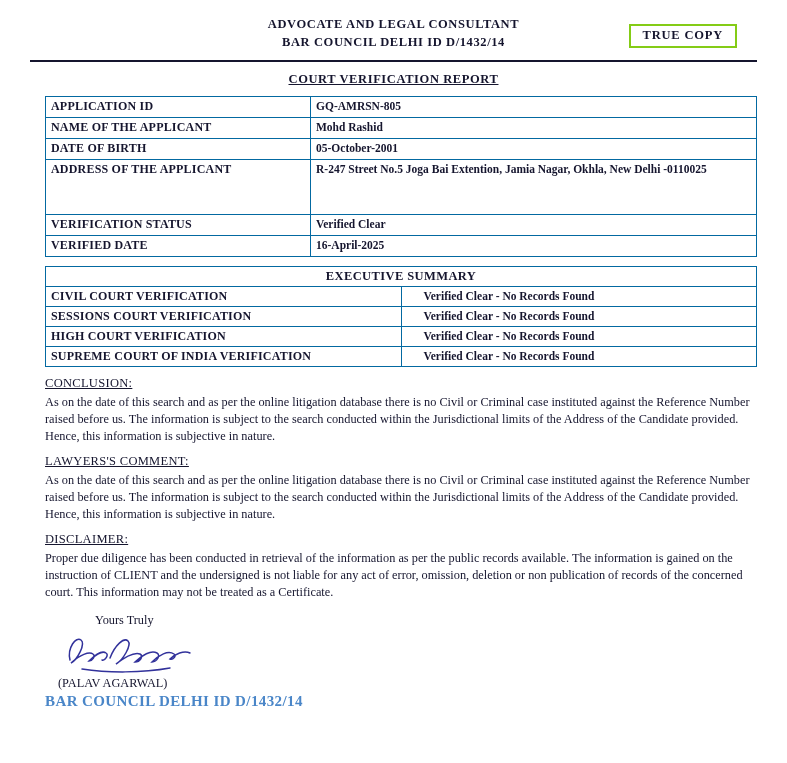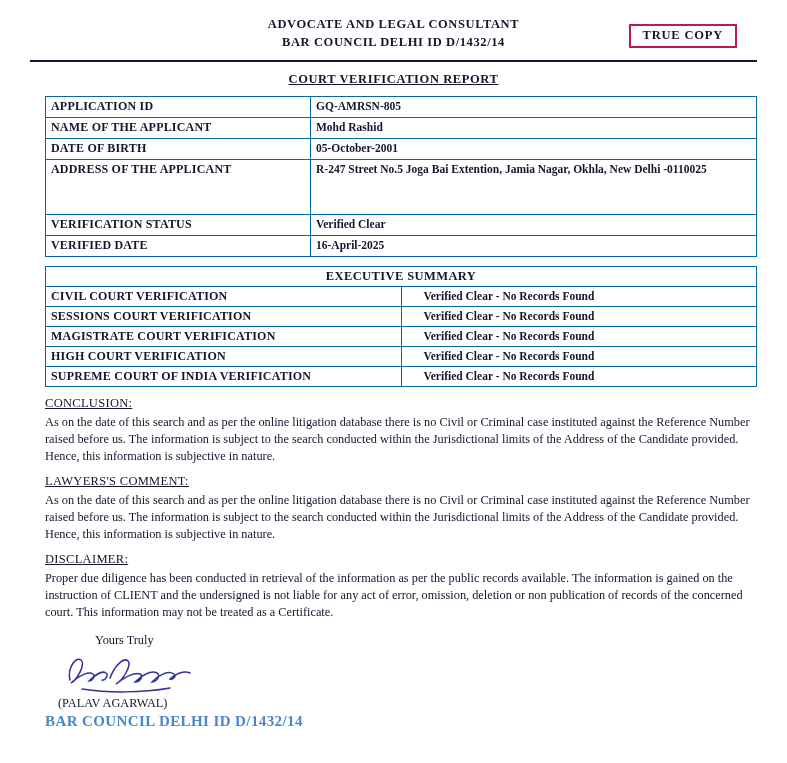--- a/index.html
+++ b/index.html
@@ -23,21 +23,21 @@
   .letterhead div {
     font-weight: bold;
     font-size: 12.5px;
     line-height: 18px;
     letter-spacing: 0.6px;
   }
   .truecopy {
     position: absolute;
     top: 24px;
     right: 50px;
-    border: 2px solid #be185d;
+    border: 2px solid #84cc16;
     padding: 2px 12px 3px 12px;
     font-weight: bold;
     font-size: 12.5px;
     letter-spacing: 0.8px;
   }
   .rule {
     border: none;
     border-top: 2px solid #15152e;
     margin: 9px 0 0 0;
   }
@@ -164,24 +164,20 @@
       </tr>
       <tr>
         <td class="lbl">CIVIL COURT VERIFICATION</td>
         <td class="val">Verified Clear - No Records Found</td>
       </tr>
       <tr>
         <td class="lbl">SESSIONS COURT VERIFICATION</td>
         <td class="val">Verified Clear - No Records Found</td>
       </tr>
       <tr>
-        <td class="lbl">MAGISTRATE COURT VERIFICATION</td>
-        <td class="val">Verified Clear - No Records Found</td>
-      </tr>
-      <tr>
         <td class="lbl">HIGH COURT VERIFICATION</td>
         <td class="val">Verified Clear - No Records Found</td>
       </tr>
       <tr>
         <td class="lbl">SUPREME COURT OF INDIA VERIFICATION</td>
         <td class="val">Verified Clear - No Records Found</td>
       </tr>
     </tbody>
   </table>
 

